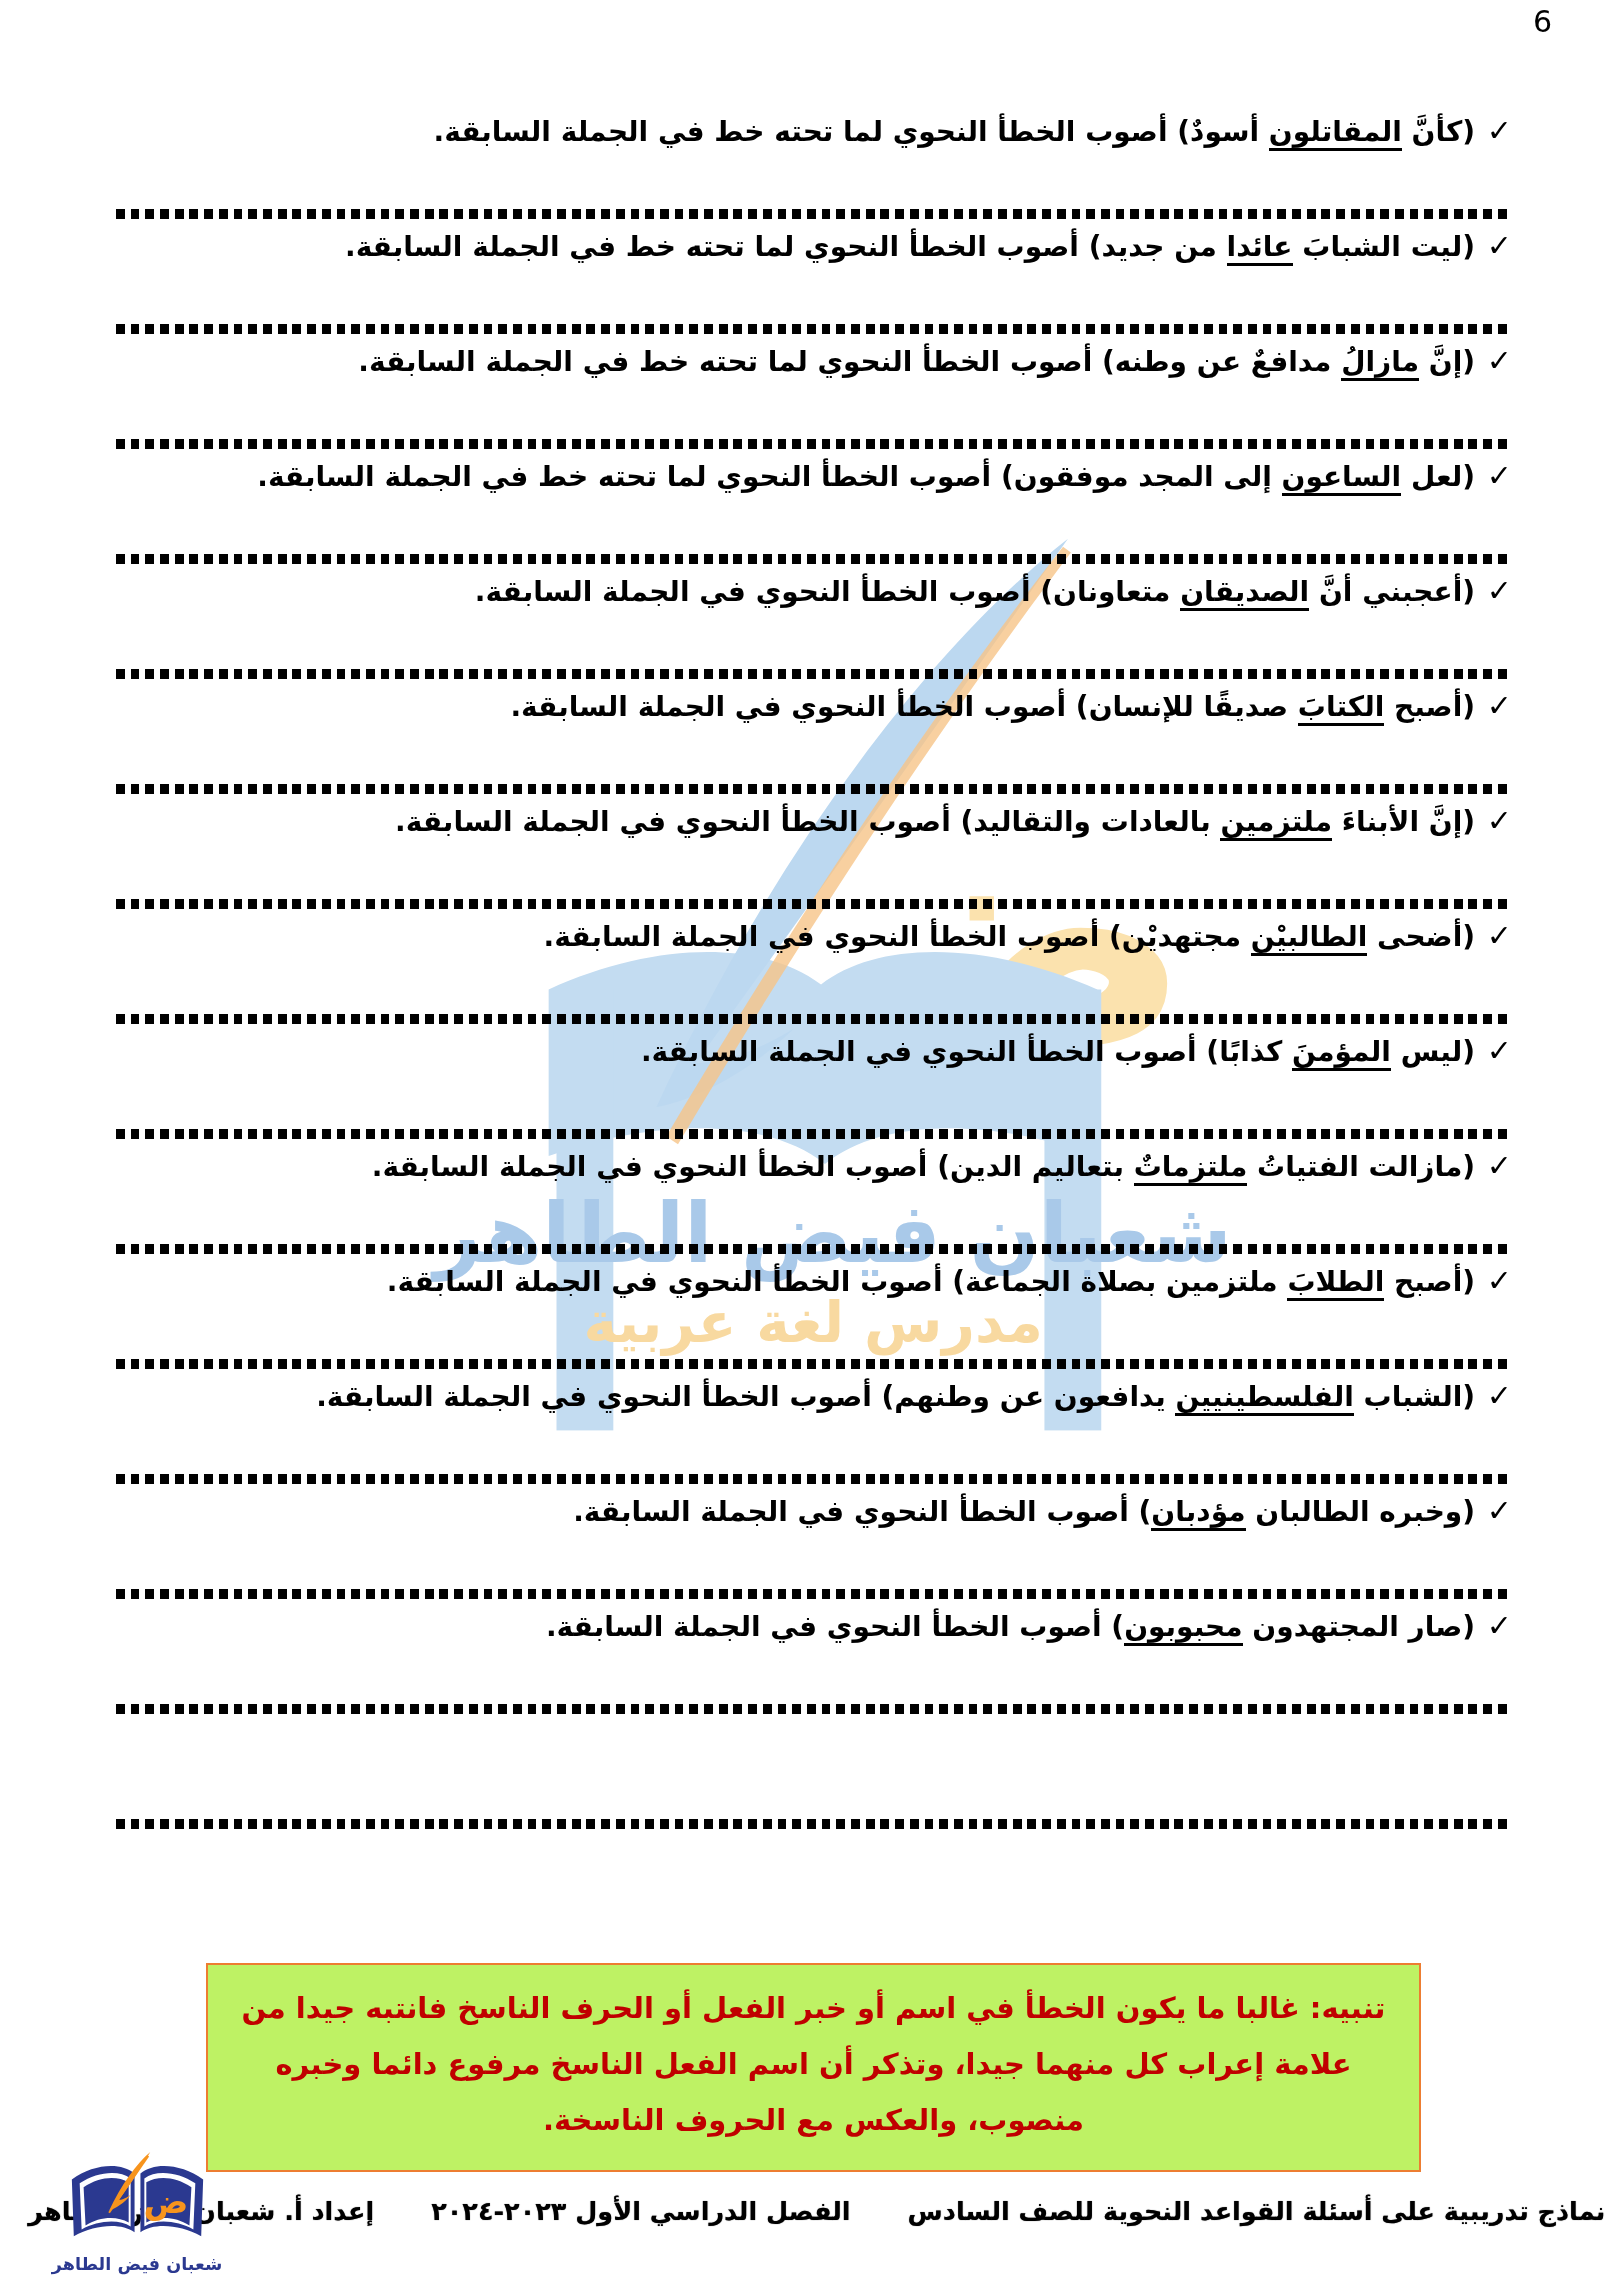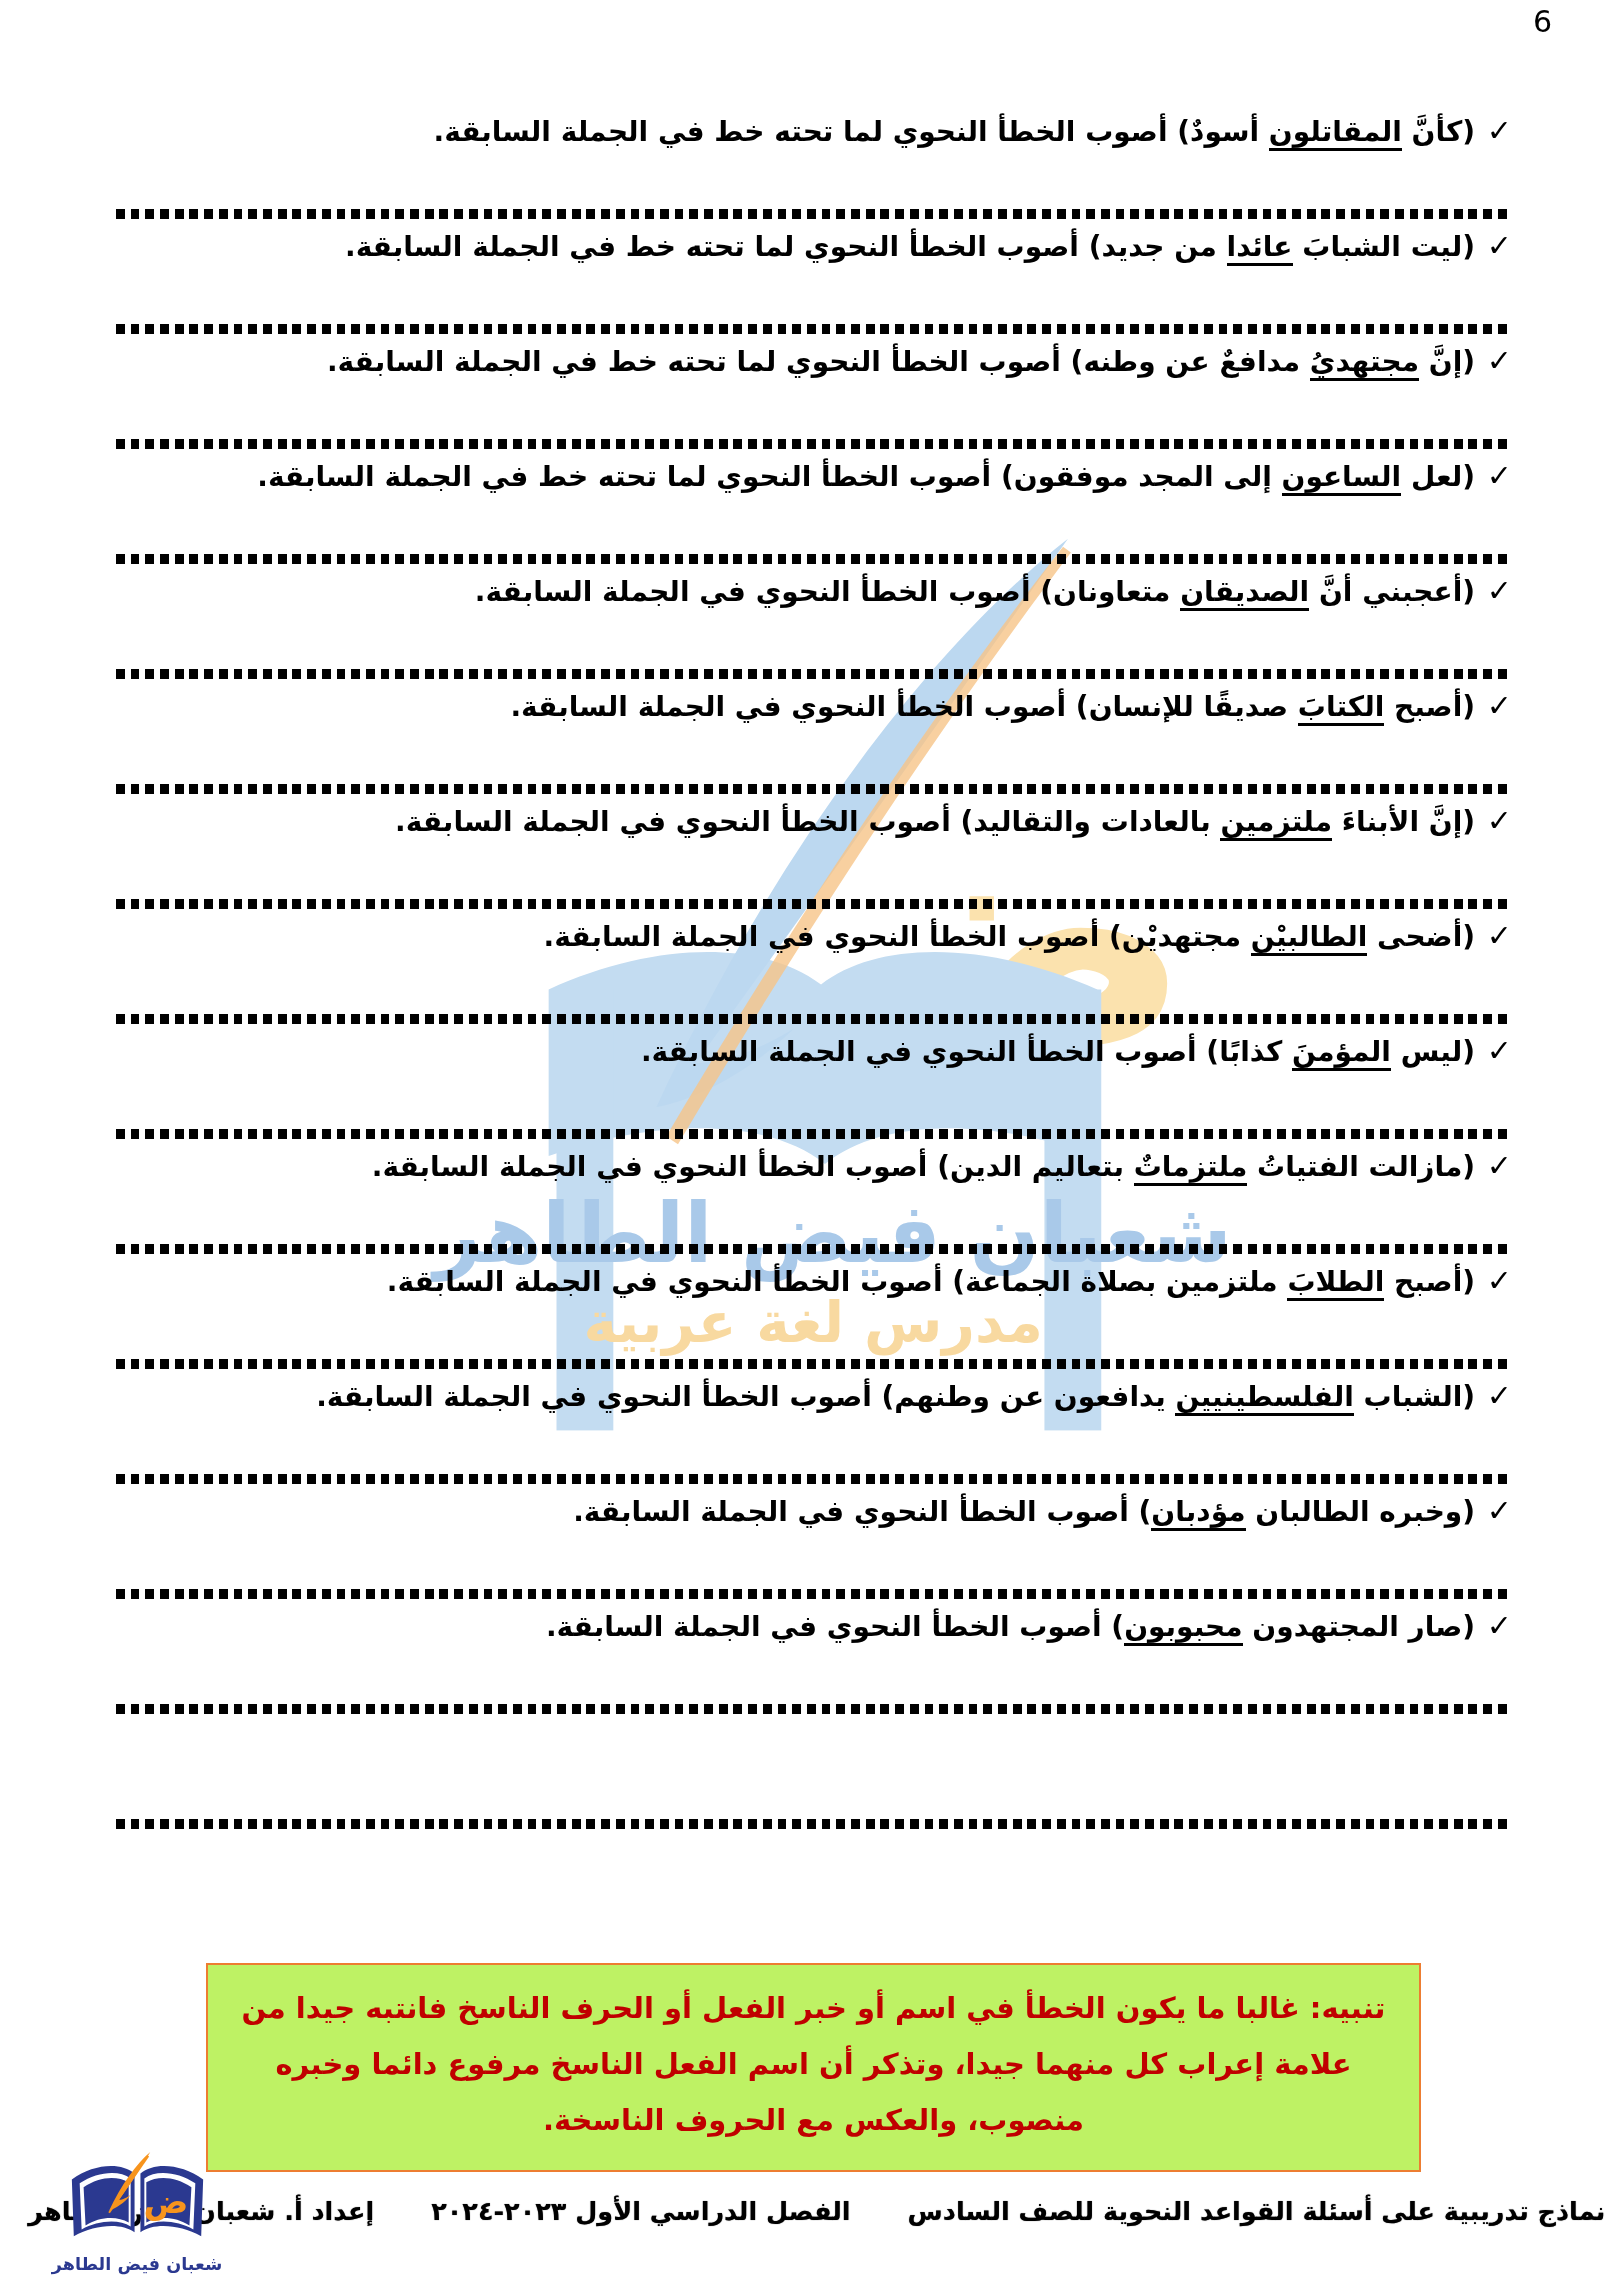--- a/index.html
+++ b/index.html
@@ -81,21 +81,21 @@
 
   <div class="item">
     <div class="item-text">
       <span class="check">✓</span><span>(ليت الشبابَ </span><span class="u">عائدا</span><span> من جديد) أصوب الخطأ النحوي لما تحته خط في الجملة السابقة.</span>
     </div>
     <div class="dotted"></div>
   </div>
 
   <div class="item">
     <div class="item-text">
-      <span class="check">✓</span><span>(إنَّ </span><span class="u">مجتهديُ</span><span> مدافعٌ عن وطنه) أصوب الخطأ النحوي لما تحته خط في الجملة السابقة.</span>
+      <span class="check">✓</span><span>(إنَّ </span><span class="u">مازالُ</span><span> مدافعٌ عن وطنه) أصوب الخطأ النحوي لما تحته خط في الجملة السابقة.</span>
     </div>
     <div class="dotted"></div>
   </div>
 
   <div class="item">
     <div class="item-text">
       <span class="check">✓</span><span>(لعل </span><span class="u">الساعون</span><span> إلى المجد موفقون) أصوب الخطأ النحوي لما تحته خط في الجملة السابقة.</span>
     </div>
     <div class="dotted"></div>
   </div>

